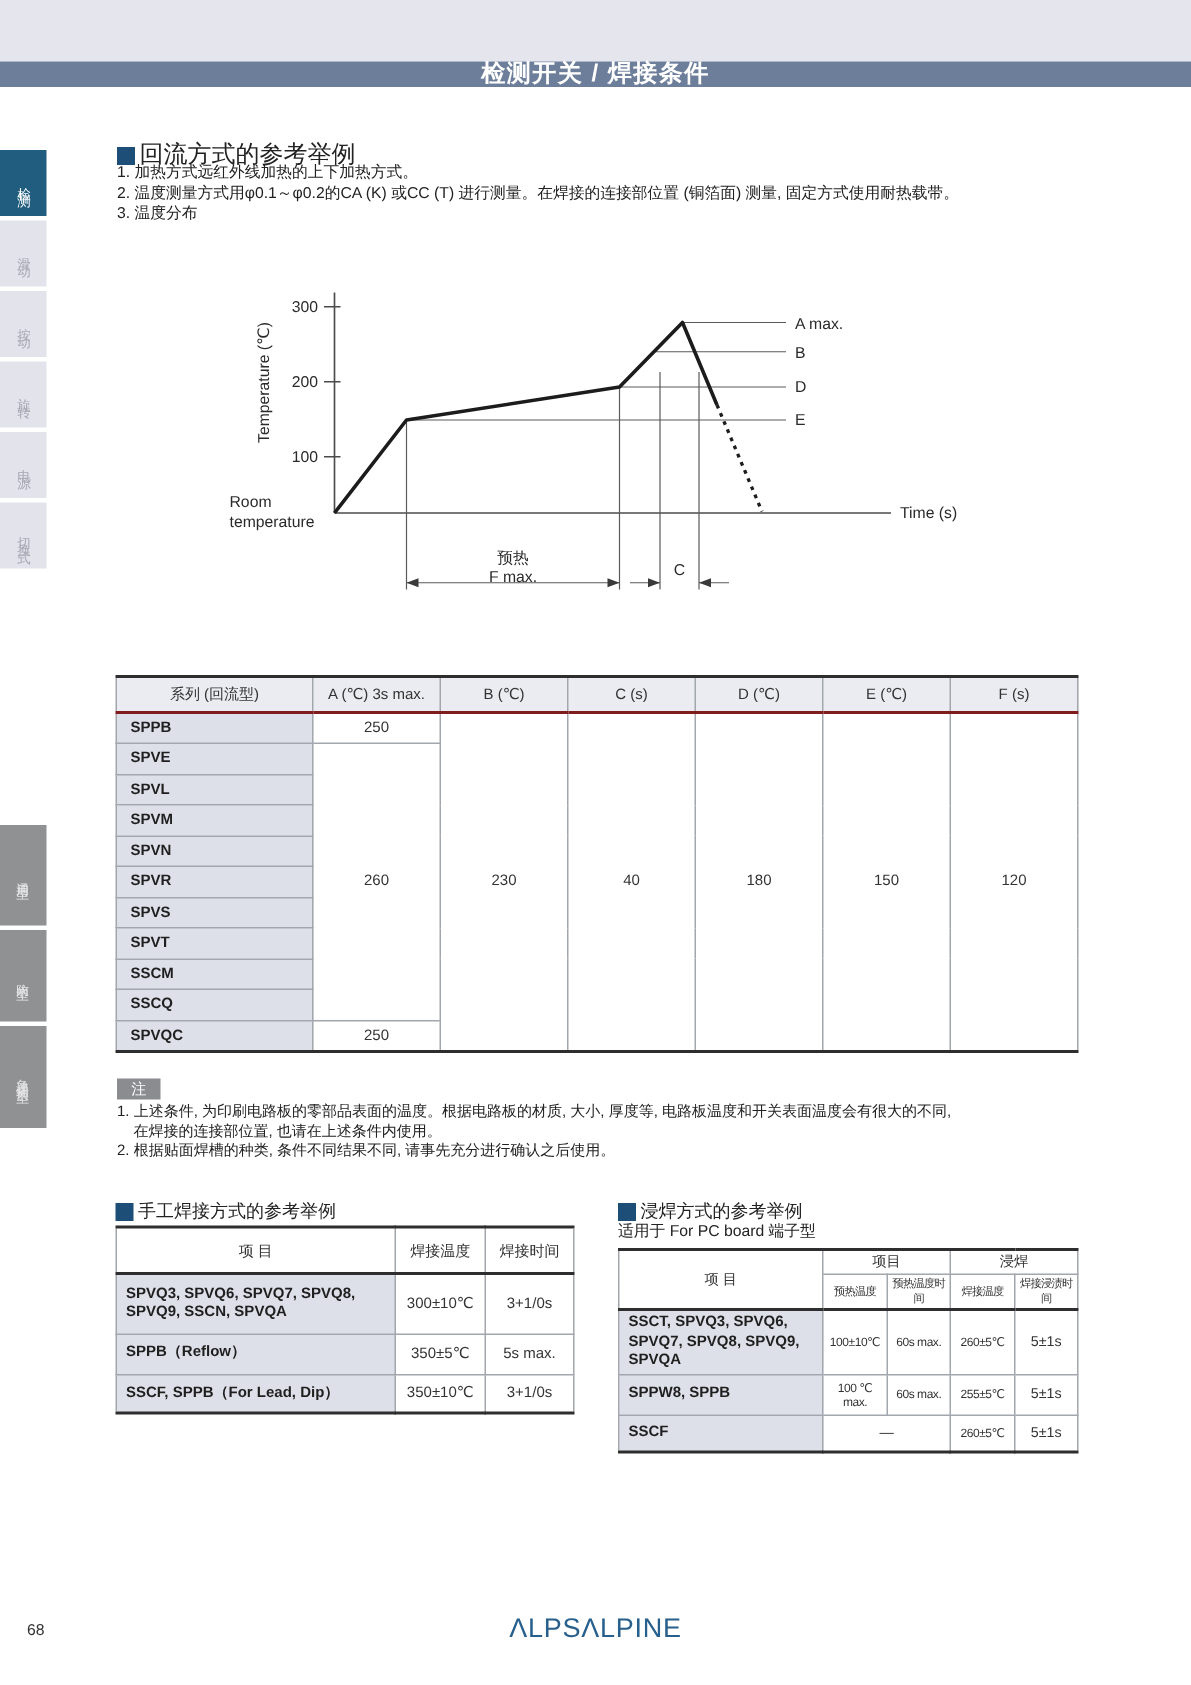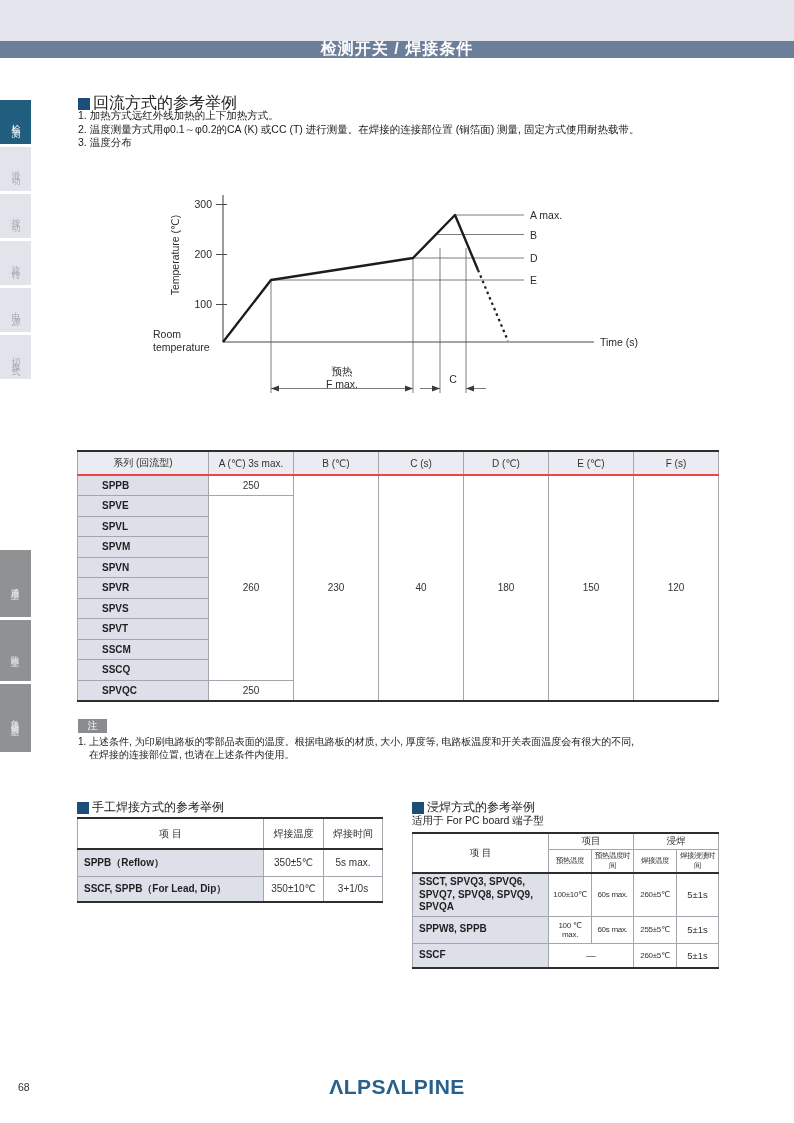--- a/index.html
+++ b/index.html
@@ -34,22 +34,22 @@
   .chart .curve{stroke:#1c1c1c;stroke-width:2.4;fill:none;stroke-linejoin:round;}
   .chart .dot{stroke:#1c1c1c;stroke-width:2.2;fill:none;stroke-dasharray:2.5 3.4;}
   .chart .thin{stroke:#5a5a5a;stroke-width:0.8;fill:none;}
   .chart .ah{fill:#3a3a3a;stroke:none;}
 
   
   .main-tbl{position:absolute;left:77px;top:450px;width:641px;border-collapse:collapse;table-layout:fixed;
     border-top:2px solid #2e2e2e;border-bottom:2px solid #2e2e2e;font-size:10px;}
   .main-tbl th,.main-tbl td{border:1px solid #a2a6ad;padding:0 4px;}
   .main-tbl thead th{background:#eaecf1;height:24px;font-weight:normal;text-align:center;
-    border-bottom:2px solid #ef4444;color:#333;}
-  .main-tbl tbody th{background:#dee0e9;text-align:left;padding-left:24px;font-weight:bold;color:#1f1f1f;}
+    border-bottom:2px solid #7f1d1d;color:#333;}
+  .main-tbl tbody th{background:#dee0e9;text-align:left;padding-left:9px;font-weight:bold;color:#1f1f1f;}
   .main-tbl tbody tr{height:20.5px;}
   .main-tbl tbody td{background:#fff;text-align:center;color:#333;}
 
   
   .note-badge{position:absolute;left:78px;top:719px;width:29px;height:14px;background:#8a8c8f;
     color:#fff;font-size:10px;display:flex;align-items:center;justify-content:center;}
   .note-lines{position:absolute;left:78px;top:735px;font-size:10px;line-height:13px;color:#222;}
   .note-lines .indent{padding-left:11px;}
 
   
@@ -68,21 +68,21 @@
   .dip-tbl thead th{font-size:9.5px;}
   .dip-tbl thead tr.grp{height:16px;}
   .dip-tbl thead tr.subh{height:15px;}
   .dip-tbl thead tr.subh th{font-size:7.5px;letter-spacing:-0.5px;border-bottom:2px solid #2e2e2e;}
   .dip-tbl td.small{font-size:8px;letter-spacing:-0.3px;}
   .dip-tbl td.med{font-size:9.5px;}
 
   
   .pagenum{position:absolute;left:18px;top:1081px;font-size:10.5px;color:#333;}
   .logo{position:absolute;left:0;top:1075px;width:794px;text-align:center;}
-  .logo span{font-size:21px;font-weight:bold;letter-spacing:0.5px;color:#27608c;}
+  .logo span{font-size:18px;font-weight:normal;letter-spacing:0.5px;color:#27608c;}
 </style>
 </head>
 <body>
 
 <div class="page">
 
   <div class="top-strip"></div>
   <div class="title-band">
     <span>检测开关 / 焊接条件</span>
   </div>
@@ -225,40 +225,46 @@
         <th>SPVQC</th>
         <td>250</td>
       </tr>
     </tbody>
   </table>
 
   <div class="note-badge">注</div>
   <div class="note-lines">
     <div>1. 上述条件, 为印刷电路板的零部品表面的温度。根据电路板的材质, 大小, 厚度等, 电路板温度和开关表面温度会有很大的不同,</div>
     <div class="indent">在焊接的连接部位置, 也请在上述条件内使用。</div>
+    <div>2. 根据贴面焊槽的种类, 条件不同结果不同, 请事先充分进行确认之后使用。</div>
   </div>
 
   <div class="sec-head" style="left:77px;top:799px;font-size:12px;">
     <span class="sq"></span>
     <span>手工焊接方式的参考举例</span>
   </div>
   <table class="sub-tbl hand-tbl">
     <colgroup>
         <col style="width:186px">
         <col style="width:60px">
         <col style="width:59px">
       </colgroup>
     <thead>
       <tr>
         <th>项 目</th>
         <th>焊接温度</th>
         <th>焊接时间</th>
       </tr>
     </thead>
     <tbody>
+      <tr style="height:40px;">
+        <th>SPVQ3, SPVQ6, SPVQ7, SPVQ8, SPVQ9, SSCN, SPVQA</th>
+        <td>300±10℃</td>
+        <td>3+1/0s</td>
+      </tr>
       <tr style="height:27px;">
         <th>SPPB（Reflow）</th>
         <td>350±5℃</td>
         <td>5s max.</td>
       </tr>
       <tr style="height:26px;padding-left:23px;">
         <th>SSCF, SPPB（For Lead, Dip）</th>
         <td>350±10℃</td>
         <td>3+1/0s</td>
       </tr>

